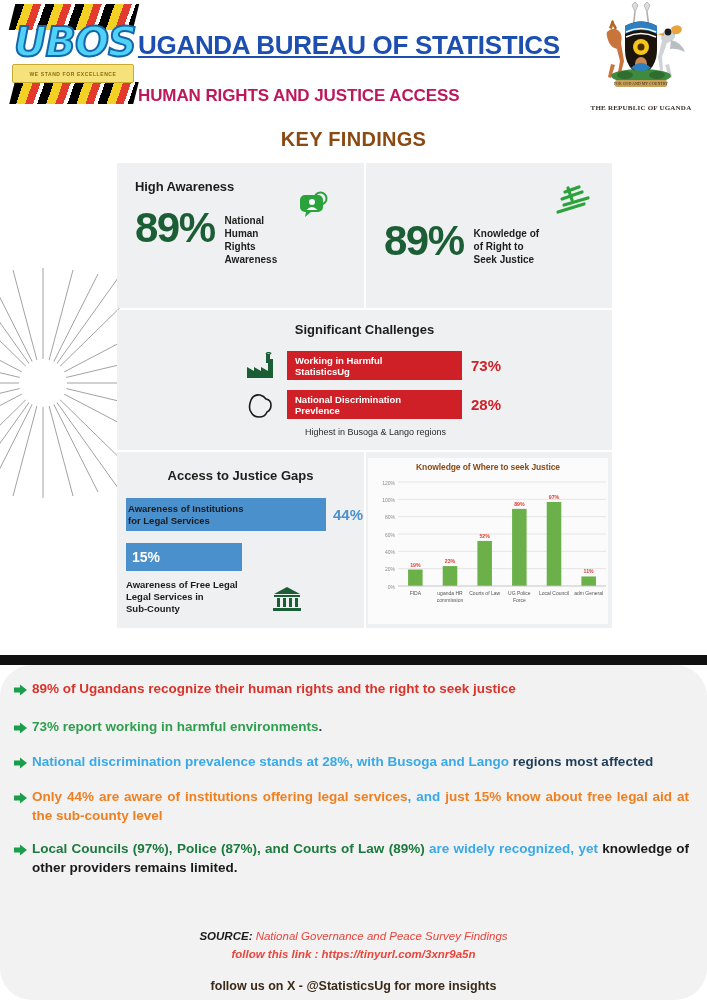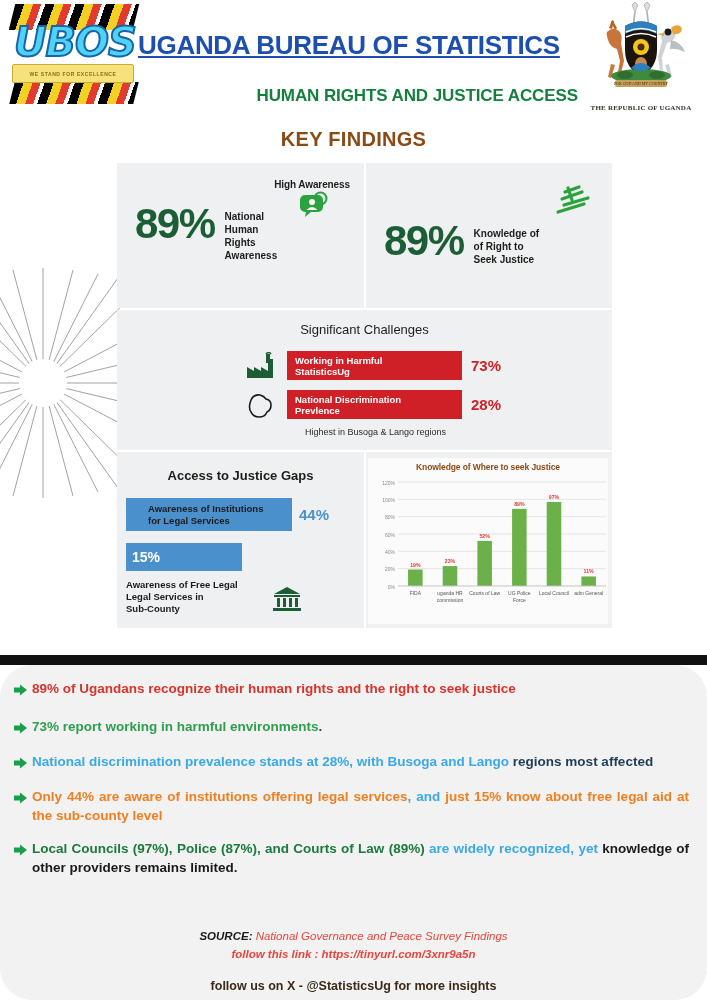--- a/index.html
+++ b/index.html
@@ -51,22 +51,22 @@
 
   .org-title {
     position: absolute; left: 138px; top: 30px; width: 440px;
     font-family: "Liberation Sans", sans-serif;
     font-size: 26px; font-weight: bold; color: #1c4fb0;
     letter-spacing: -0.3px;
     text-decoration: underline;
   }
   .sub-title {
     position: absolute; left: 138px; top: 86px; width: 440px;
-    text-align: right;
-    font-size: 17px; font-weight: bold; color: #15803d;
+    text-align: left;
+    font-size: 17px; font-weight: bold; color: #be185d;
     letter-spacing: -0.1px;
   }
 
   .coat { position: absolute; right: 10px; top: 2px; width: 112px; height: 112px; }
   .coat .emblem { position:absolute; left:0; top:0; width:112px; height:92px; }
   .coat .republic {
     position: absolute; left: 0; bottom: 2px; width: 112px; text-align: center;
     font-family: "Liberation Serif", serif;
     font-size: 7px; font-weight: bold; color: #3a3028; letter-spacing: .2px;
   }
@@ -86,39 +86,39 @@
   .grid { position: absolute; left: 117px; top: 163px; width: 495px; }
 
   .row { display: flex; gap: 2px; margin-bottom: 2px; }
   .cell { background: #eff0f1; position: relative; }
 
   
   .card-hi  { width: 247px; height: 145px; padding: 16px 14px 0 18px; }
   .card-just{ width: 246px; height: 145px; padding: 16px 14px 0 18px; }
 
   .card-label {
-    font-size: 10px; font-weight: bold; color: #1d1d1d; letter-spacing: -.1px; text-align: right;
+    font-size: 13px; font-weight: bold; color: #1d1d1d; letter-spacing: -.1px;
   }
   .stat-row { display: flex; align-items: flex-start; margin-top: 14px; }
   .bignum {
     font-size: 42px; font-weight: bold; color: #1b5e35; line-height: 40px;
     letter-spacing: -1.5px;
   }
   .stat-desc {
     font-size: 10px; font-weight: bold; color: #1d1d1d; line-height: 13px;
     margin-left: 10px; margin-top: 6px;
   }
   .card-icon { position: absolute; }
   .icon-people { right: 36px; top: 28px; }
   .icon-gavel  { right: 18px; top: 22px; }
 
   
   .card-challenges { width: 495px; height: 140px; padding: 12px 0 0 0; }
   .chal-title {
-    text-align: center; font-size: 13px; font-weight: normal; color: #1d1d1d;
+    text-align: center; font-size: 13px; font-weight: bold; color: #1d1d1d;
     margin-bottom: 14px;
   }
   .chal-item { display: flex; align-items: center; margin-left: 128px; margin-bottom: 10px; }
   .chal-icon { width: 30px; height: 28px; margin-right: 12px; flex: 0 0 auto; }
   .chal-bar {
     background: #cf2027; width: 175px; height: 29px;
     display: flex; align-items: center; padding-left: 8px;
   }
   .chal-bar span {
     color: #fff; font-size: 9.5px; font-weight: bold; line-height: 11px;
@@ -127,22 +127,22 @@
   .chal-note {
     text-align: center; font-size: 9px; color: #2b2b2b; margin-top: -2px;
     margin-left: 22px;
   }
 
   
   .card-gaps { width: 247px; height: 176px; padding: 16px 0 0 0; }
   .gaps-title { text-align: center; font-size: 13px; font-weight: bold; color: #1d1d1d; }
   .gap-row1 { display: flex; align-items: center; margin-top: 15px; margin-left: 9px; }
   .gapbar-1 {
-    background: #4a90cd; width: 166px; height: 33px;
-    display: flex; align-items: center; padding-left: 22px;
+    background: #4a90cd; width: 200px; height: 33px;
+    display: flex; align-items: center; padding-left: 2px;
   }
   .gapbar-1 span { color: #1b1b1b; font-size: 9.5px; font-weight: bold; line-height: 11.5px; }
   .gap-pct { font-size: 15px; font-weight: bold; color: #4a90cd; margin-left: 7px; }
   .gapbar-2 {
     background: #4a90cd; width: 116px; height: 28px; margin: 12px 0 0 9px;
     display: flex; align-items: center; padding-left: 6px;
   }
   .gapbar-2 span { color: #fff; font-size: 14px; font-weight: bold; }
   .gap-foot { display: flex; align-items: flex-end; margin: 8px 0 0 9px; }
   .gap-foot-text { font-size: 9.5px; font-weight: bold; color: #1b1b1b; line-height: 12px; }

